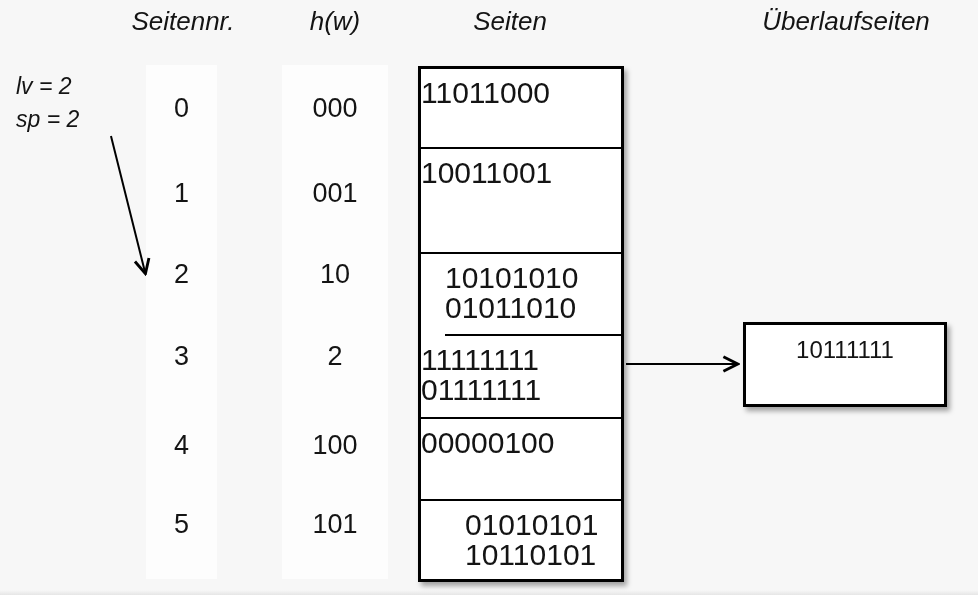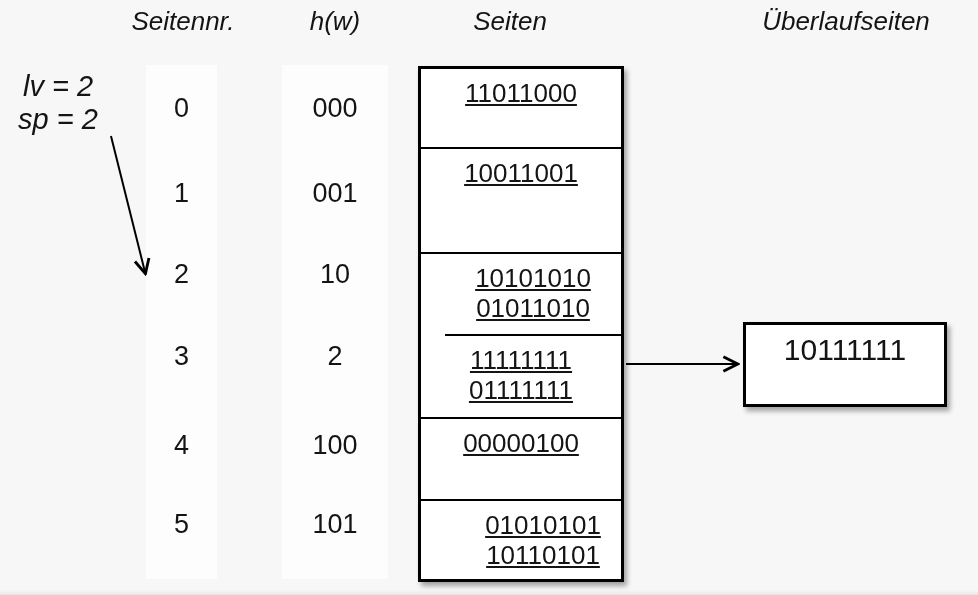--- a/index.html
+++ b/index.html
@@ -26,22 +26,22 @@
     font-style: italic; font-size: 26px; line-height: 32px;
     text-align: center; white-space: nowrap;
   }
   #hdr-seitennr { left: 108px; width: 150px; }
   #hdr-hw       { left: 275px; width: 120px; }
   #hdr-seiten   { left: 440px; width: 140px; }
   #hdr-ueberlauf{ left: 736px; width: 220px; }
 
   #annotation {
     position: absolute; left: 16px; top: 70px; width: 84px;
-    font-style: italic; font-size: 29px; line-height: 33px;
-    text-align: center; white-space: nowrap;
+    font-style: italic; font-size: 23px; line-height: 33px;
+    text-align: left; white-space: nowrap;
   }
 
   .strip {
     position: absolute; top: 65px; height: 514px;
     background: #fdfdfd;
   }
   #strip-nr { left: 146px; width: 71px; }
   #strip-hw { left: 282px; width: 106px; }
 
   .num {
@@ -63,42 +63,41 @@
     width: 206px; height: 516px;
     background: #ffffff;
     border: 3px solid #000;
     box-sizing: border-box;
     box-shadow: 3px 4px 5px rgba(0,0,0,0.35);
     display: flex; flex-direction: column;
   }
   .prow {
     box-sizing: border-box;
     border-bottom: 2px solid #000;
-    text-align: center;
     padding-top: 9px;
-    font-size: 26px; line-height: 30px; text-decoration: underline;
+    font-size: 30px; line-height: 30px;
   }
   .prow:nth-child(1) { height: 80px; }
   .prow:nth-child(2) { height: 105px; }
   .prow:nth-child(3) { height: 82px; margin-left: 24px; }
   .prow:nth-child(4) { height: 83px; }
   .prow:nth-child(5) { height: 82px; }
   .prow:nth-child(6) { flex: 1; border-bottom: none; padding-left: 44px; }
   .pline { display: block; min-height: 0; }
 
   #overflow-box {
     position: absolute; left: 743px; top: 322px;
     width: 204px; height: 85px;
     background: #ffffff;
     border: 3px solid #000;
     box-sizing: border-box;
     box-shadow: 3px 4px 5px rgba(0,0,0,0.35);
     text-align: center;
     padding-top: 10px;
-    font-size: 30px; line-height: 30px;
+    font-size: 24px; line-height: 30px;
   }
 
   #arrow-layer {
     position: absolute; left: 0; top: 0;
     width: 978px; height: 595px;
     pointer-events: none;
   }
 </style>
 </head>
 <body>

